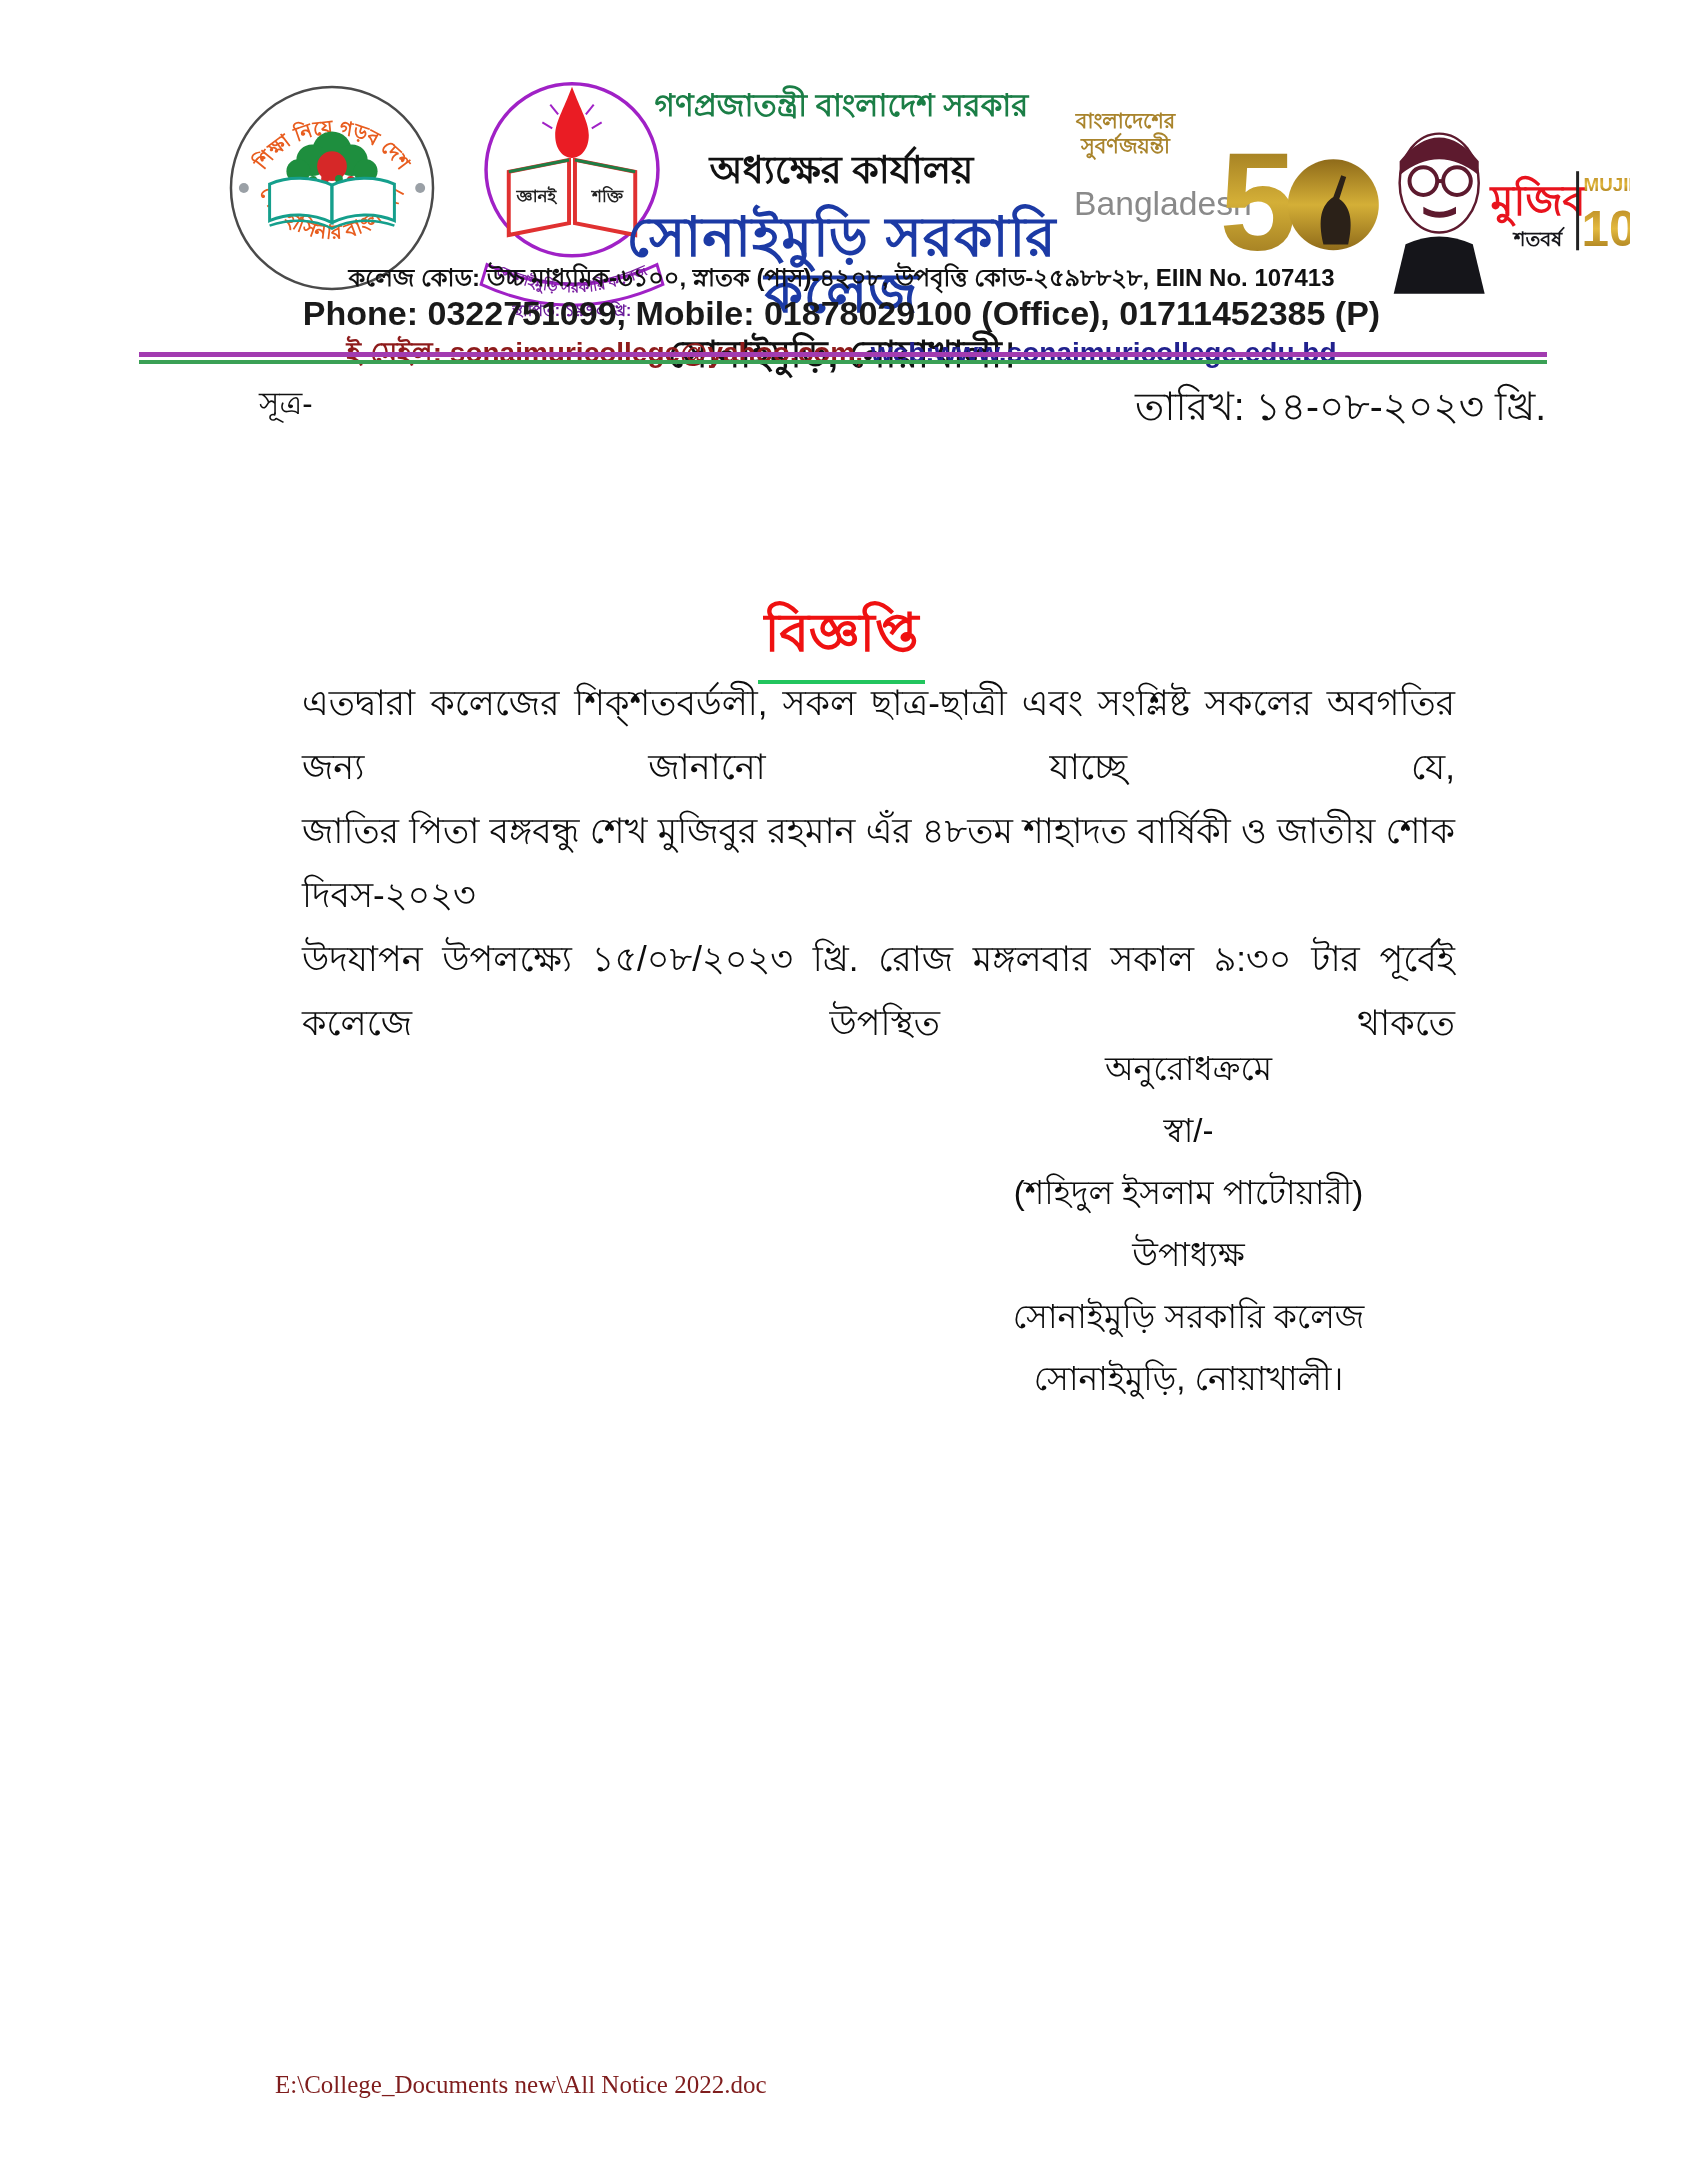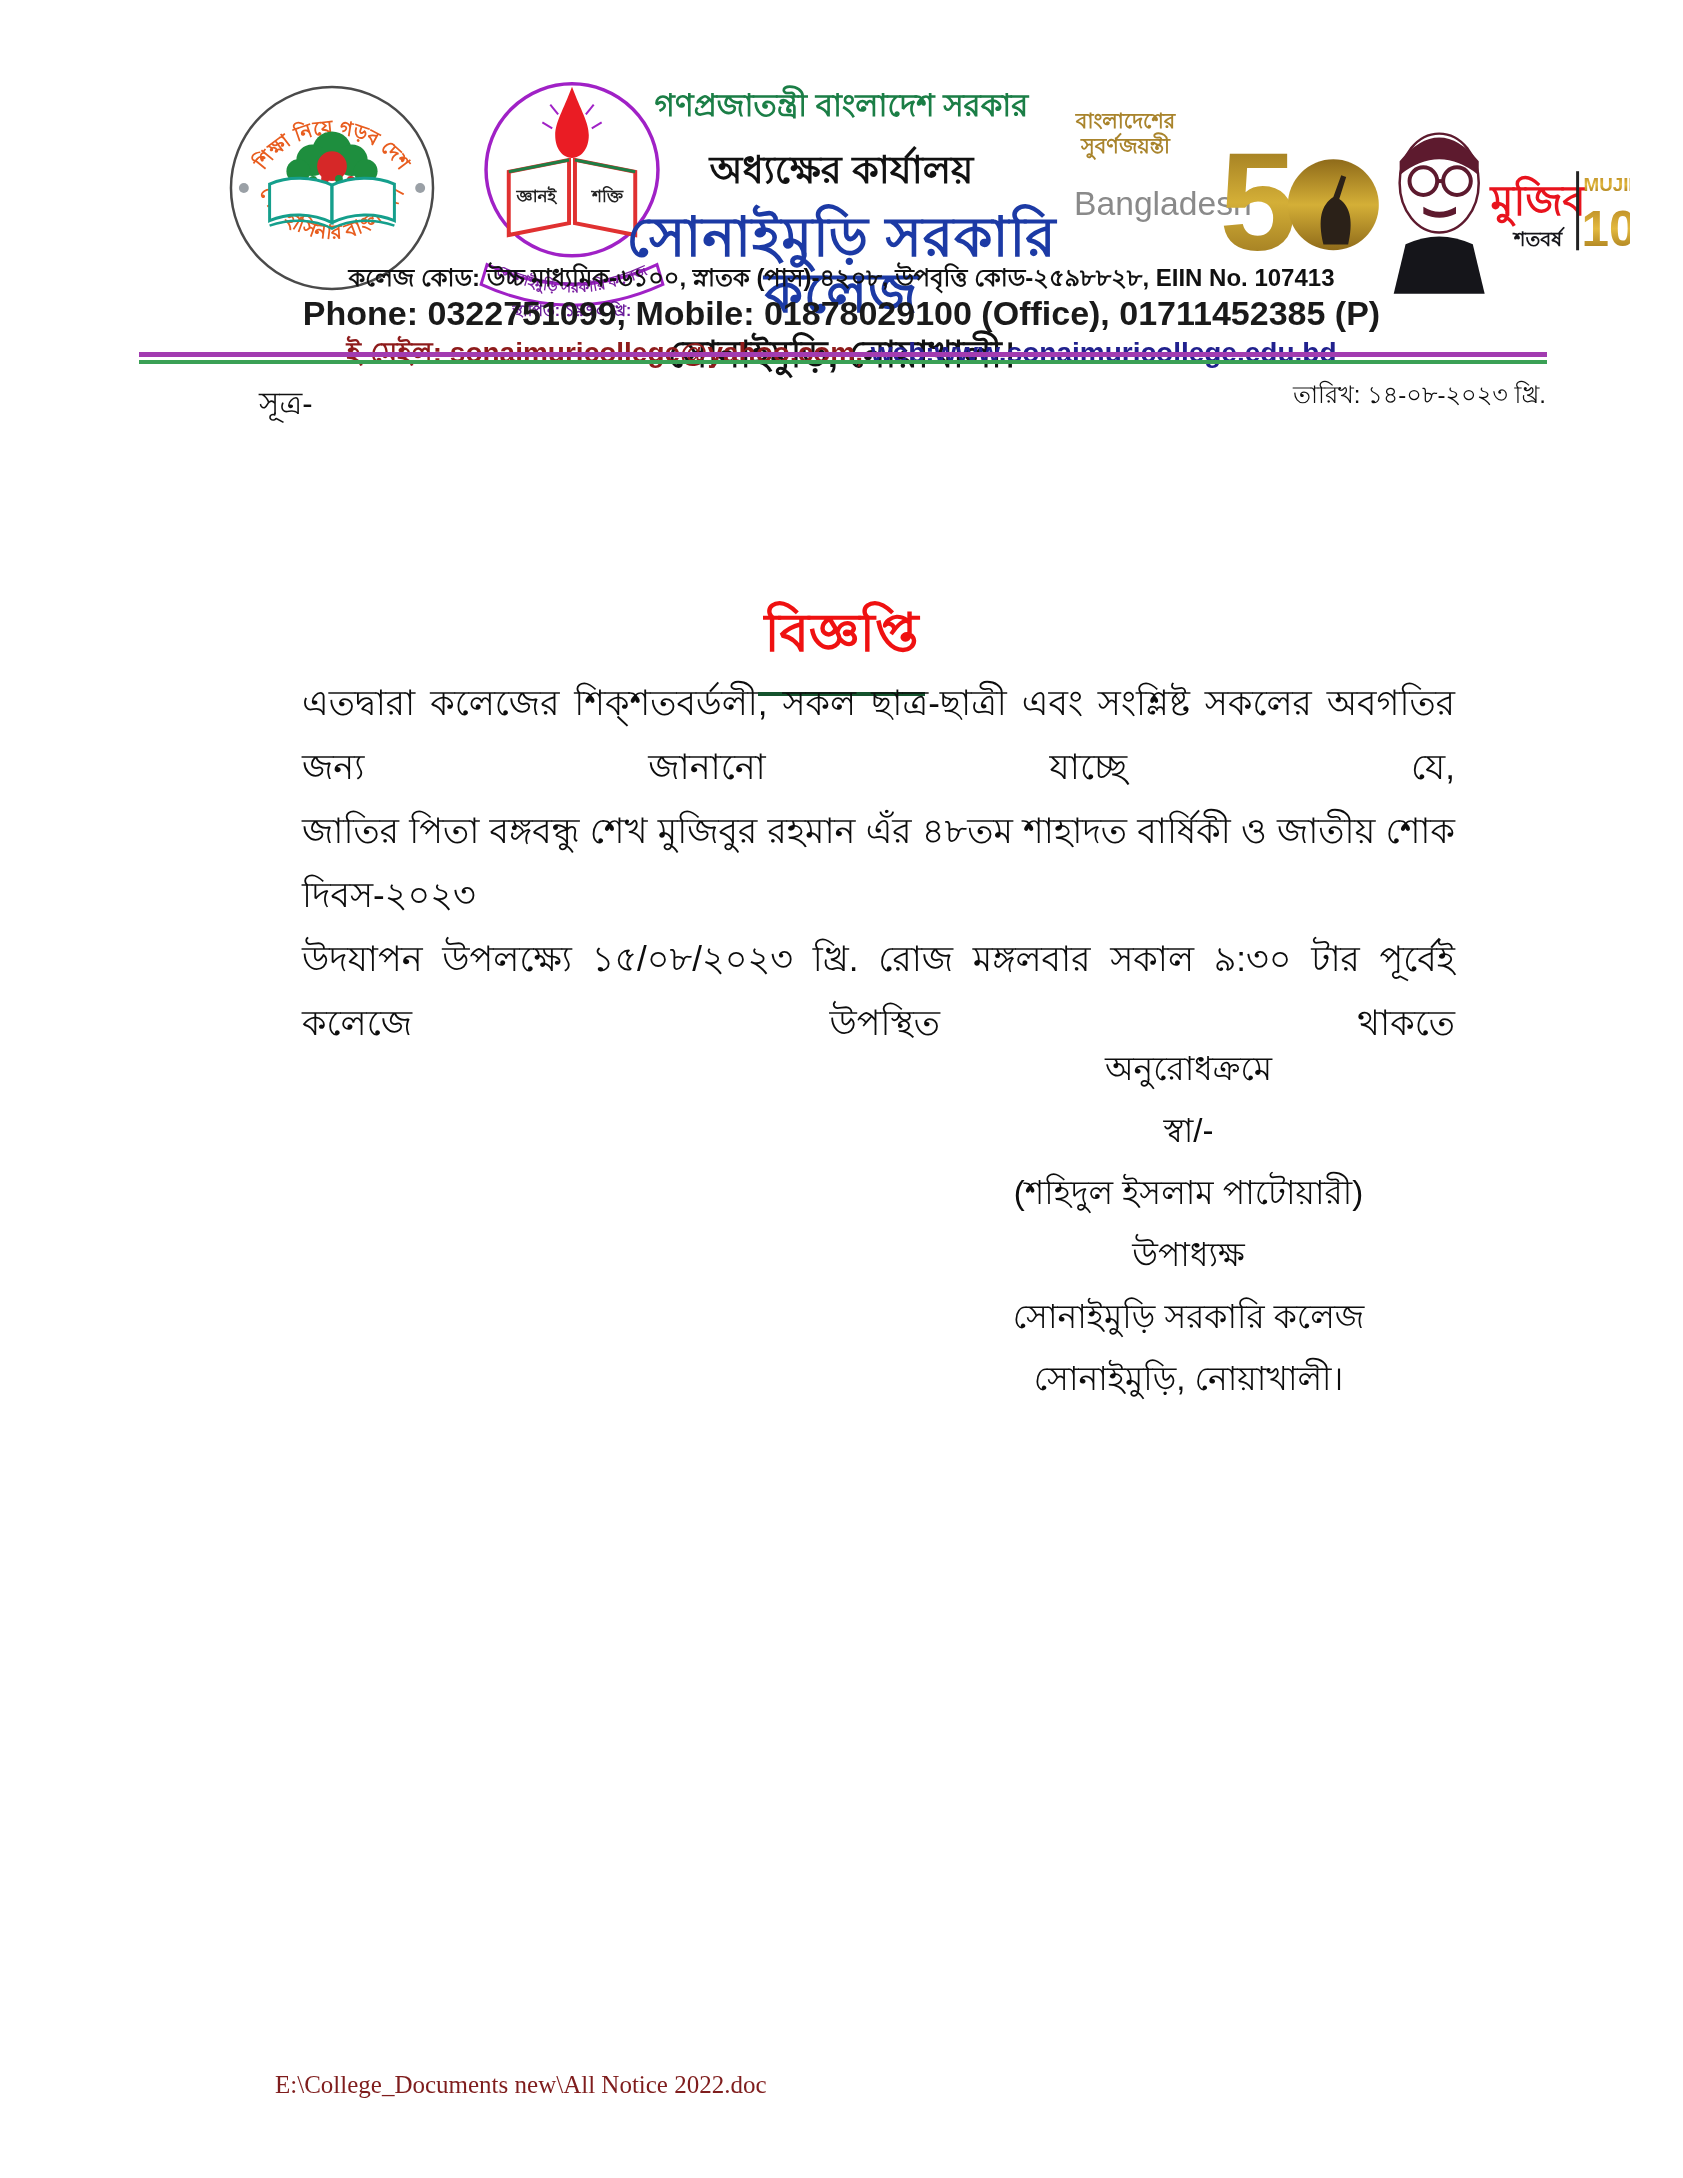--- a/index.html
+++ b/index.html
@@ -27,24 +27,24 @@
   .phone-line{top:294px;font-size:34px;font-weight:700;color:#1a1a1a;}
   .email-line{top:331px;font-size:28px;font-weight:600;}
   .email-label,.email-value{color:#8e1b1b;}
   .web-value{color:#21218e;}
 
   
   .rule-purple{left:139px;top:352px;width:1408px;height:5px;background:#a23bb0;}
   .rule-green{left:139px;top:360px;width:1408px;height:4px;background:#3aa055;}
 
   .ref-label{left:259px;top:379px;font-size:31px;color:#111;}
-  .date-label{right:137px;top:376px;font-size:24px;color:#111;text-align:right;}
+  .date-label{right:137px;top:376px;font-size:39px;color:#111;text-align:right;}
 
   .title-wrap{left:0;top:592px;width:100%;text-align:center;}
-  .notice-title{display:inline-block;font-size:53px;font-weight:800;color:#ef1111;border-bottom:4px solid #14532d;padding:0 6px 12px 6px;}
+  .notice-title{display:inline-block;font-size:53px;font-weight:800;color:#ef1111;border-bottom:4px solid #22c55e;padding:0 6px 0 6px;}
 
   .body-wrap{left:302px;top:671px;width:1153px;}
   .body-line{font-size:35px;line-height:64px;color:#0d0d0d;text-align:justify;text-align-last:justify;white-space:normal;}
   .body-line.last{text-align:left;text-align-last:left;}
 
   .sign-wrap{left:941px;top:1030px;width:495px;text-align:center;}
   .sign-line{font-size:33px;line-height:46px;color:#0d0d0d;margin-top:16px;}
 
   .footer-path{left:275px;top:2071px;font-size:25px;color:#7f1d1d;font-family:"Liberation Serif", serif;}
 

